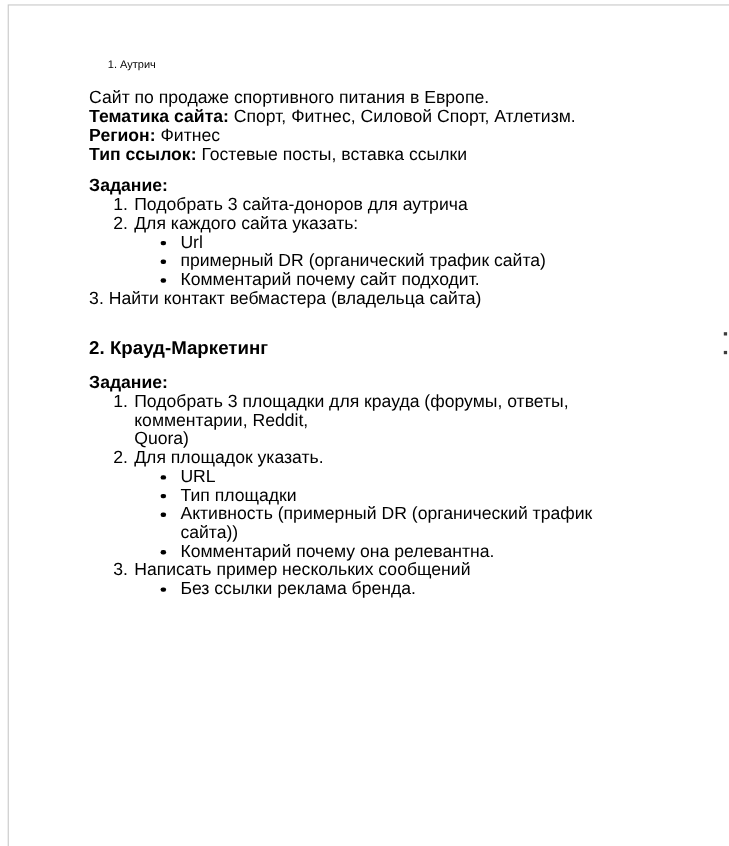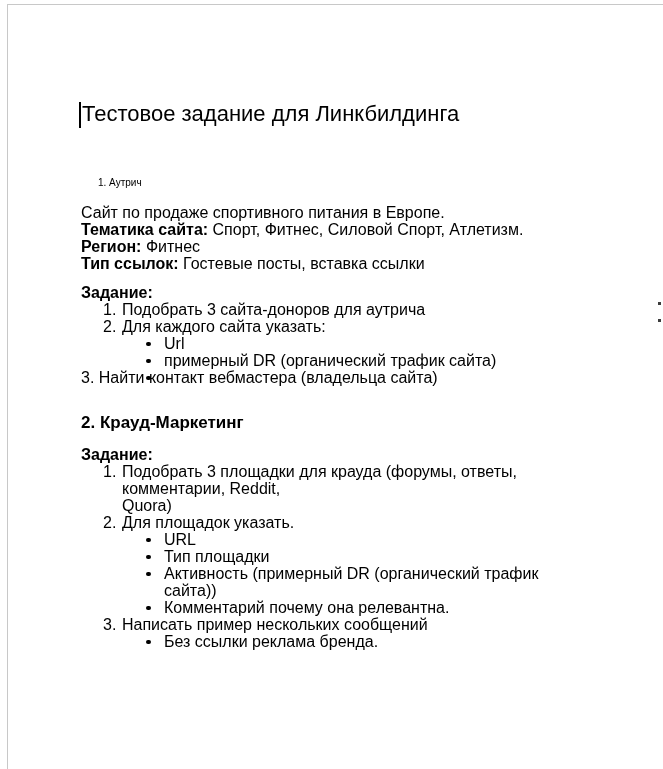--- a/index.html
+++ b/index.html
@@ -57,24 +57,20 @@
   }
   .frag1 { left:658px; top:302px; }
   .frag2 { left:658px; top:319px; }
 </style>
 </head>
 <body>
 
 <div class="page">
   <div class="content">
 
-    <div class="title">
-      <span class="caret"></span>
-      <span>Тестовое задание для Линкбилдинга</span>
-    </div>
 
     <div class="h3">1. Аутрич</div>
 
     <div class="p intro">Сайт по продаже спортивного питания в Европе.</div>
 
 
     <div class="p">
       <span class="lbl">Тематика сайта:</span><span> Спорт, Фитнес, Силовой Спорт, Атлетизм.</span>
     </div>
     <div class="p">
@@ -100,20 +96,21 @@
     <div class="p bli">
       <span class="dot"></span>
       <span>Url</span>
     </div>
     <div class="p bli">
       <span class="dot"></span>
       <span>примерный DR (органический трафик сайта)</span>
     </div>
     <div class="p bli">
       <span class="dot"></span>
+      <span>Комментарий почему сайт подходит.</span>
     </div>
 
     <div class="p">
       <span class="line">3. Найти контакт вебмастера (владельца сайта)</span>
     </div>
 
     <div class="h2">2. Крауд-Маркетинг</div>
 
     <div class="p task">
       <span class="lbl">Задание:</span>

